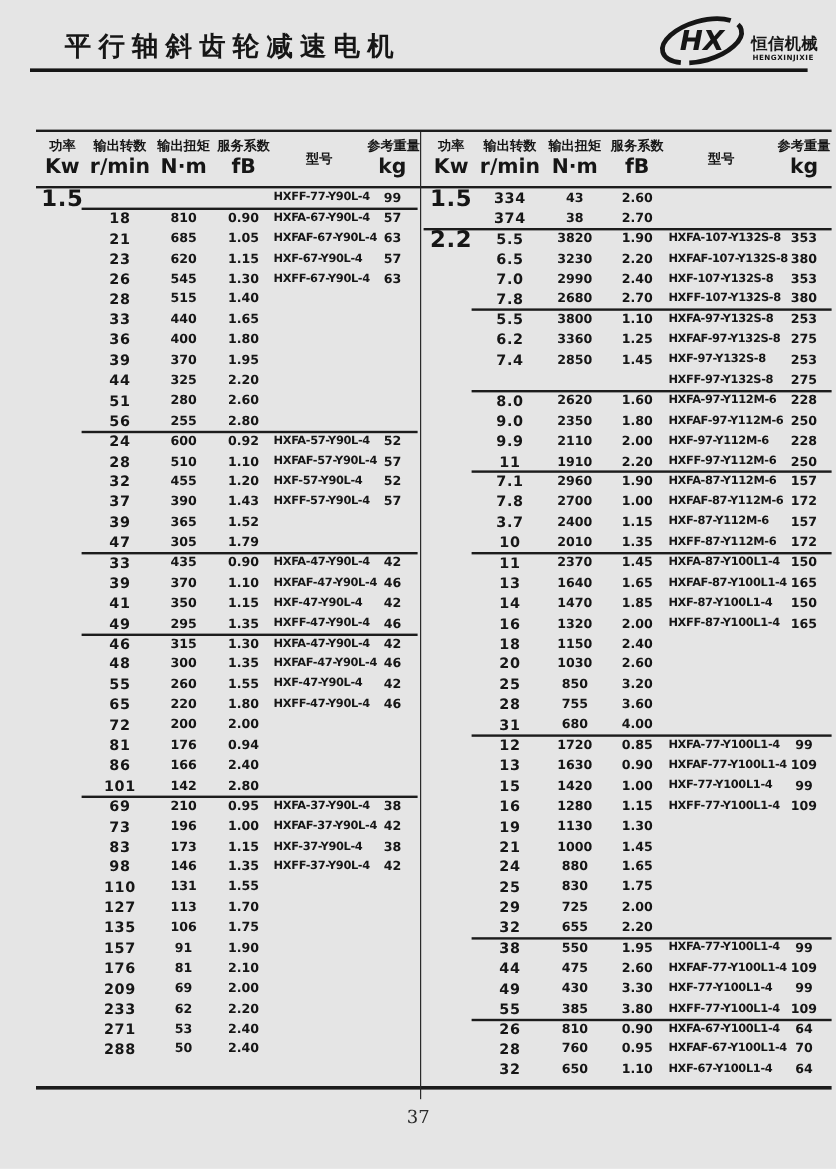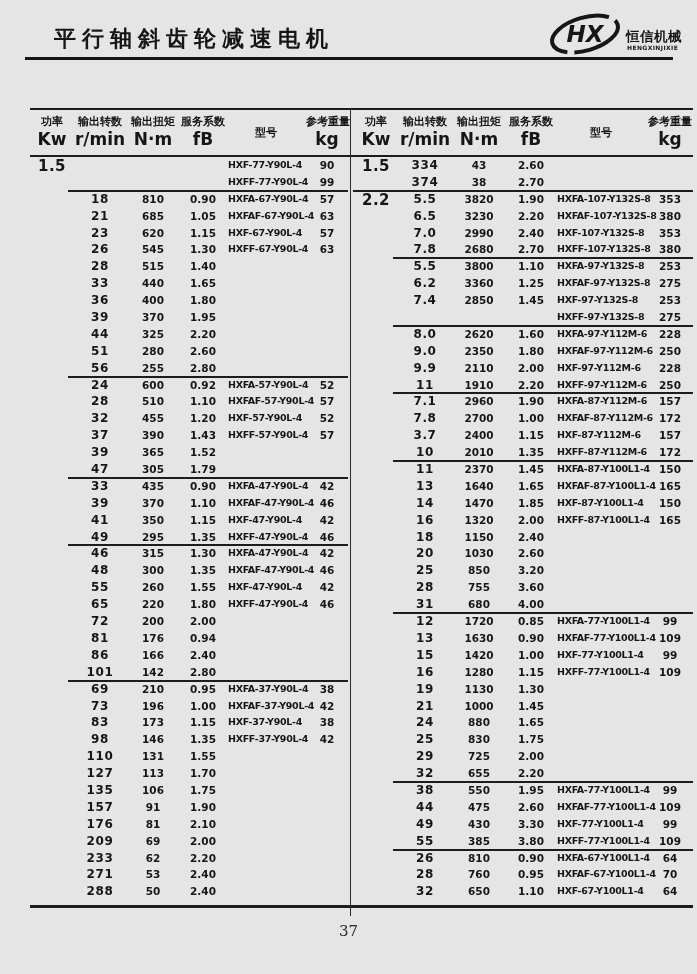--- a/index.html
+++ b/index.html
@@ -29,21 +29,21 @@
     height:45px; align-items:center;
   }
   .hc{text-align:center; line-height:1.25; white-space:nowrap;}
   .h1{display:block; font-size:11px; font-weight:bold;}
   .h2{display:block; font-size:17px; font-weight:bold;}
 
   .tbody{position:absolute; top:47px; left:0; width:100%;}
   .pblock{display:flex; position:relative;}
   .pblock.pb-sep::before{content:""; position:absolute; left:0; right:0; top:-1px; height:2px; background:#1c1c1c;}
   .pcol{flex:0 0 var(--pcol); width:var(--pcol); text-align:center;}
-  .pval{display:block; font-size:15px; font-weight:bold; line-height:18px; letter-spacing:0.5px;}
+  .pval{display:block; font-size:19px; font-weight:bold; line-height:18px; letter-spacing:0.5px;}
   .pgroups{flex:1;}
   .pgroup{position:relative;}
   .pgroup.g-sep::before{content:""; position:absolute; left:-6px; right:0; top:-1px; height:2px; background:#1c1c1c;}
 
   .trow{display:grid; grid-template-columns:var(--cols); height:16.9px; align-items:center;}
   .c{text-align:center; font-weight:bold; white-space:nowrap; line-height:16.9px;}
   .c-speed{font-size:12px; letter-spacing:0.6px;}
   .c-torque{font-size:10.5px;}
   .c-fb{font-size:10.5px;}
   .c-model{font-size:9.5px; text-align:left; padding-left:2px; letter-spacing:-0.3px;}
@@ -107,27 +107,20 @@
           <div class="pblock">
             <div class="pcol">
               <span class="pval">1.5</span>
             </div>
             <div class="pgroups">
               <div class="pgroup">
                 <div class="trow">
                   <span class="c c-speed"></span>
                   <span class="c c-torque"></span>
                   <span class="c c-fb"></span>
-                  <span class="c c-model">HXF-77-Y90L-4</span>
-                  <span class="c c-weight">90</span>
-                </div>
-                <div class="trow">
-                  <span class="c c-speed"></span>
-                  <span class="c c-torque"></span>
-                  <span class="c c-fb"></span>
                   <span class="c c-model">HXFF-77-Y90L-4</span>
                   <span class="c c-weight">99</span>
                 </div>
               </div>
               <div class="pgroup g-sep">
                 <div class="trow">
                   <span class="c c-speed">18</span>
                   <span class="c c-torque">810</span>
                   <span class="c c-fb">0.90</span>
                   <span class="c c-model">HXFA-67-Y90L-4</span>

